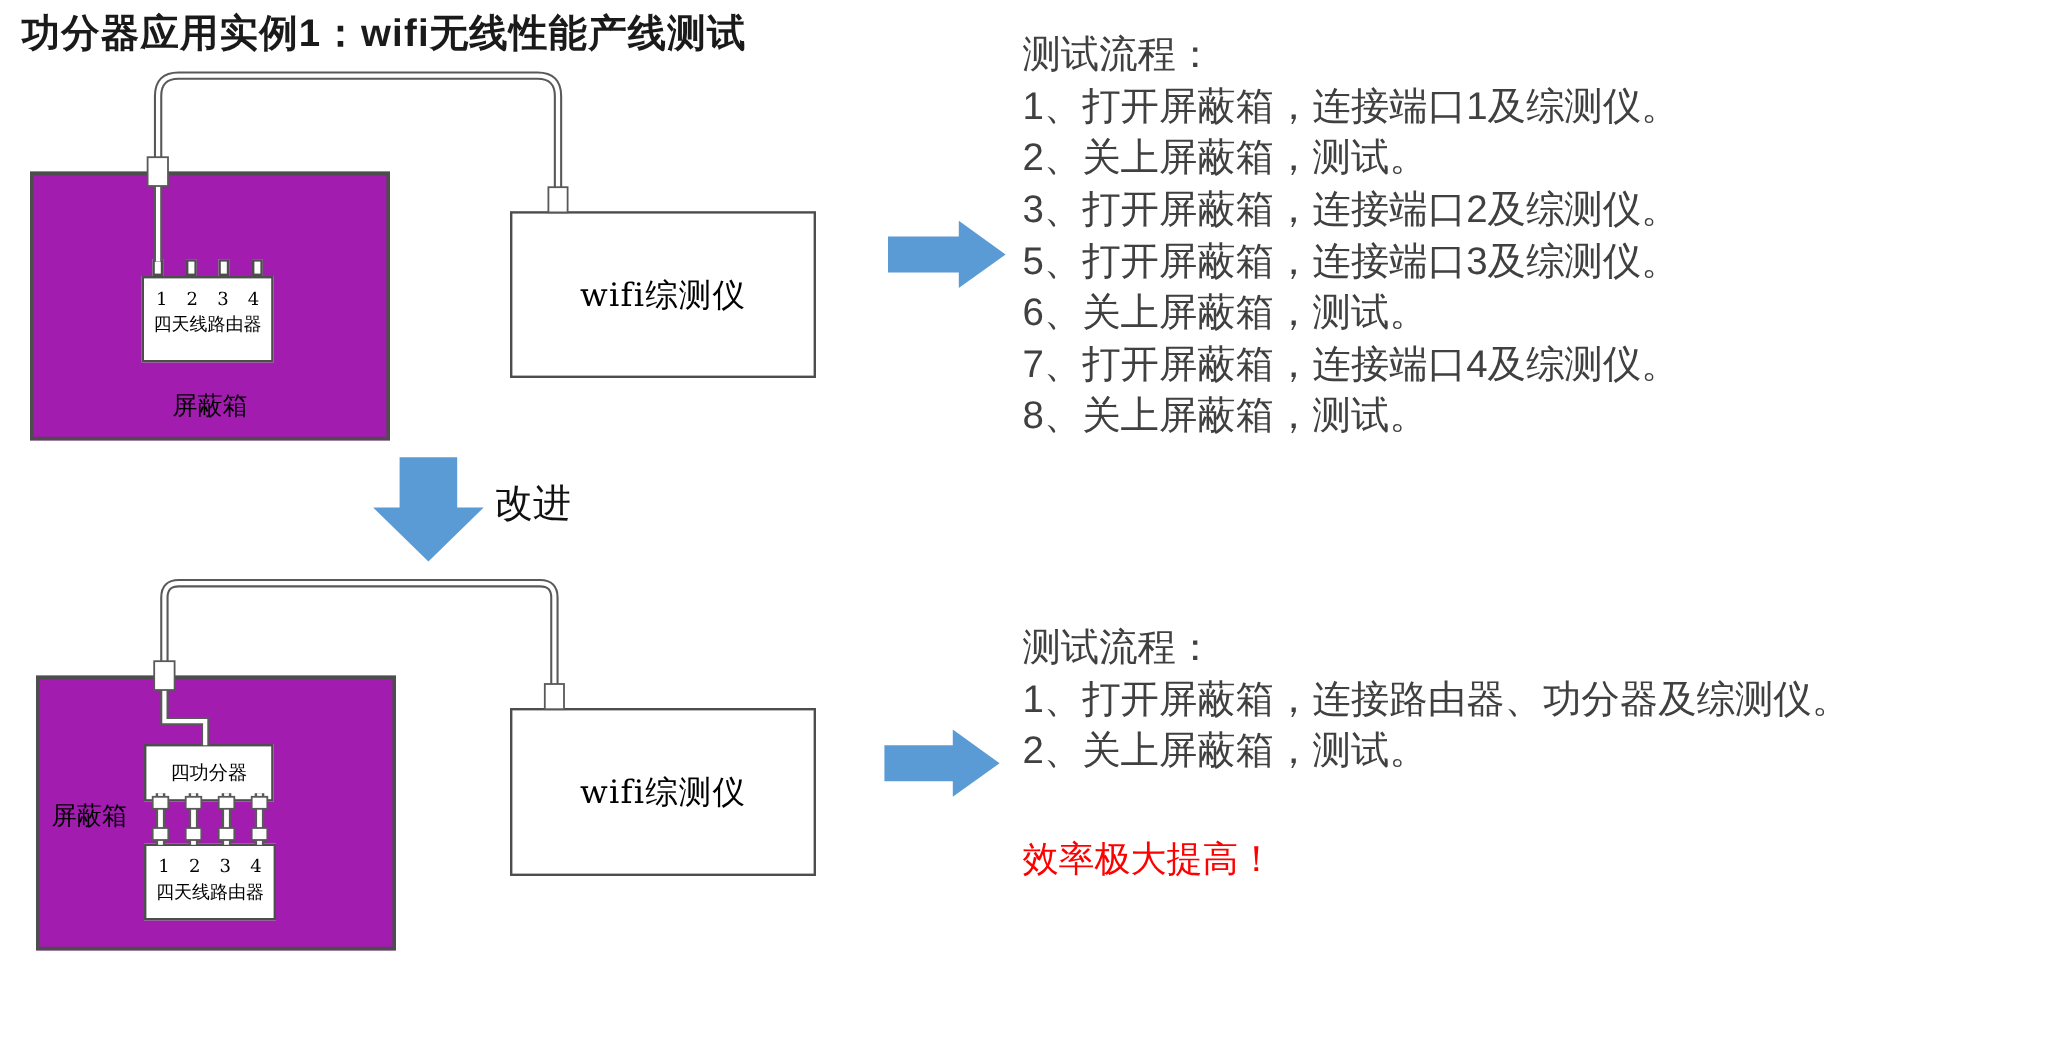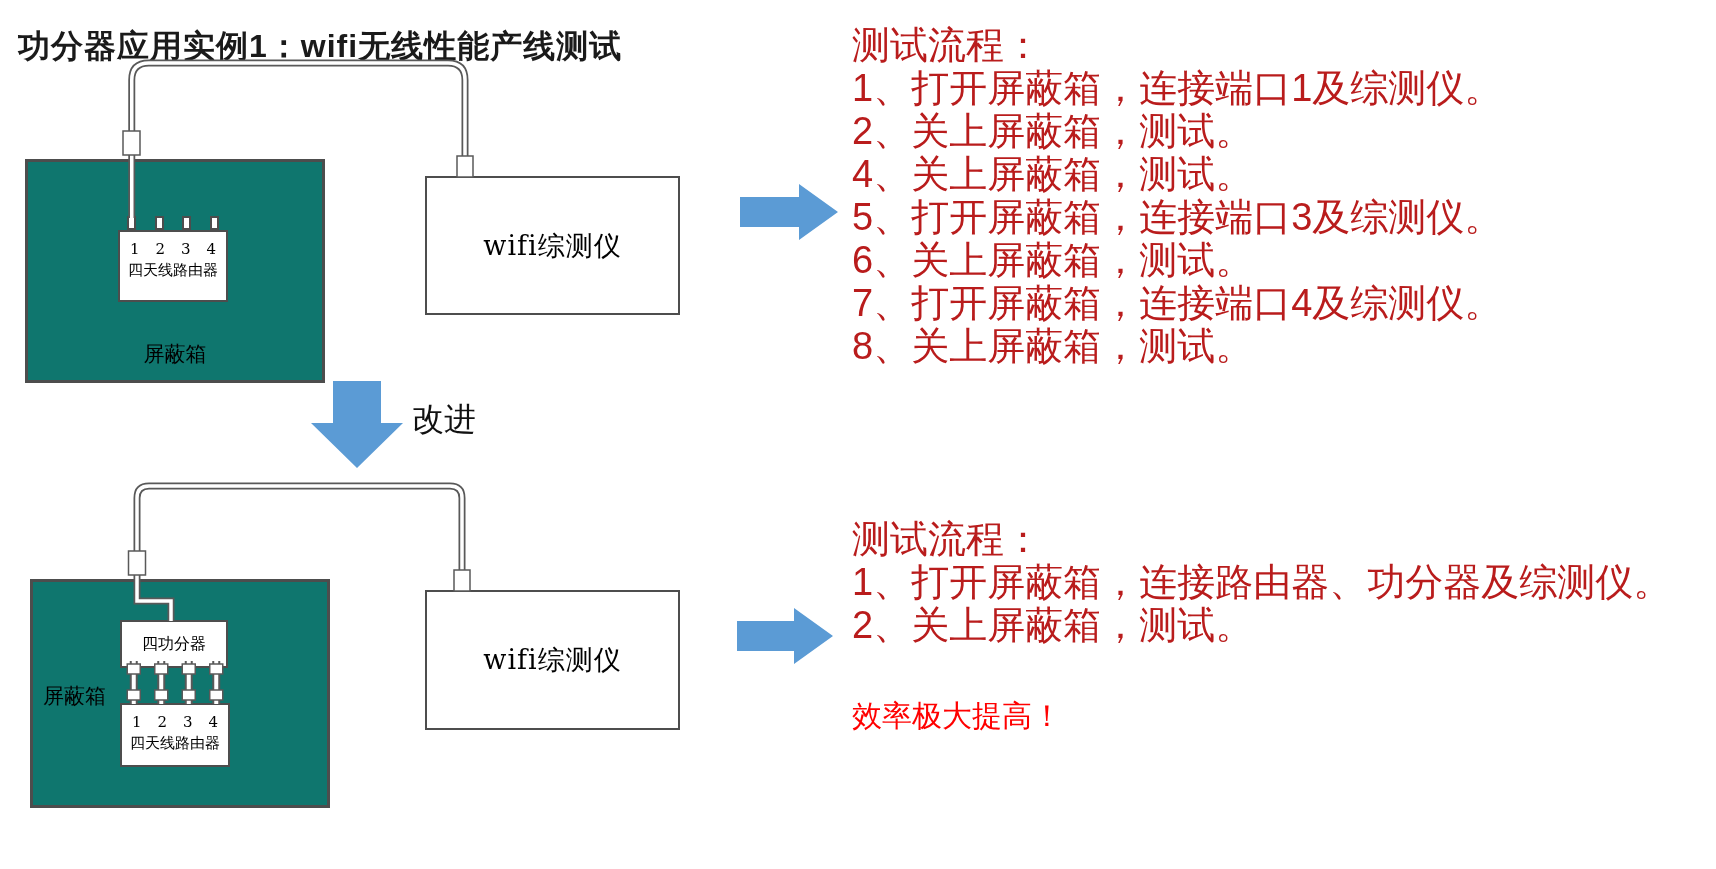--- a/index.html
+++ b/index.html
@@ -3,24 +3,24 @@
 <meta charset="utf-8">
 <style>
   * { margin:0; padding:0; box-sizing:border-box; }
   html,body { background:#ffffff; }
   .page {
     position:relative; width:1716px; height:869px; background:#ffffff;
     font-family:"Liberation Sans", sans-serif; color:#1a1a1a; overflow:hidden;
   }
   .abs { position:absolute; }
 
-  .title { left:18px; top:6px; font-size:32px; font-weight:600; letter-spacing:1px;margin-top:19px; }
+  .title { left:18px; top:6px; font-size:32px; font-weight:600; letter-spacing:1px; }
 
   
-  .shield { position:absolute; border:3px solid #4d4d4d; background:#0f766e;margin-top:16px; }
+  .shield { position:absolute; border:3px solid #4d4d4d; background:#a21caf; }
   .shield-top { left:25px; top:143px; width:300px; height:224px; }
   .shield-bottom { left:30px; top:563px; width:300px; height:229px; }
   .shield-lbl { position:absolute; font-family:"DejaVu Serif", serif; font-size:21px; color:#000; }
   .shield-top .shield-lbl { bottom:12px; left:50%; transform:translateX(-50%); }
   .shield-bottom .shield-lbl { left:10px; top:100px; }
 
   .device { position:absolute; border:2px solid #4d4d4d; background:#ffffff;
             font-family:"DejaVu Serif", serif; color:#000; }
   .router-top { left:118px; top:230px; width:110px; height:72px; }
   .router-bottom { left:120px; top:703px; width:110px; height:64px; }
@@ -33,21 +33,21 @@
 
   .stub { position:absolute; width:9px; height:14px; background:#ffffff;
           border:2px solid #4d4d4d; }
 
   .tester { display:flex; align-items:center; justify-content:center;
             font-size:27px; letter-spacing:1px; }
   .tester-top { left:425px; top:176px; width:255px; height:139px; }
   .tester-bottom { left:425px; top:590px; width:255px; height:140px; }
 
   
-  .proc { font-size:38px; line-height:43px; color:#b91c1c; }
+  .proc { font-size:32px; line-height:43px; color:#404040; }
   .proc-top { left:852px; top:24px; }
   .proc-bottom { left:852px; top:518px; }
   .highlight { left:852px; top:696px; font-size:30px; color:#FF0000; }
   .improve { left:412px; top:398px; font-size:32px; color:#111;text-align:center; }
 
   
   .svg-layer { position:absolute; left:0; top:0; z-index:5; pointer-events:none; }
   .cable-outer { fill:none; stroke:#595959; stroke-width:7; }
   .cable-inner { fill:none; stroke:#ffffff; stroke-width:3.5; }
   .tube-outer { fill:none; stroke:#595959; stroke-width:8; }
@@ -104,21 +104,21 @@
   </div>
 
   <div class="device tester tester-bottom">
     <span>wifi综测仪</span>
   </div>
 
   <div class="abs proc proc-top">
     <div>测试流程：</div>
     <div>1、打开屏蔽箱，连接端口1及综测仪。</div>
     <div>2、关上屏蔽箱，测试。</div>
-    <div>4、关上屏蔽箱，测试。</div>
+    <div>3、打开屏蔽箱，连接端口2及综测仪。</div>
     <div>5、打开屏蔽箱，连接端口3及综测仪。</div>
     <div>6、关上屏蔽箱，测试。</div>
     <div>7、打开屏蔽箱，连接端口4及综测仪。</div>
     <div>8、关上屏蔽箱，测试。</div>
   </div>
 
   <div class="abs proc proc-bottom">
     <div>测试流程：</div>
     <div>1、打开屏蔽箱，连接路由器、功分器及综测仪。</div>
     <div>2、关上屏蔽箱，测试。</div>

